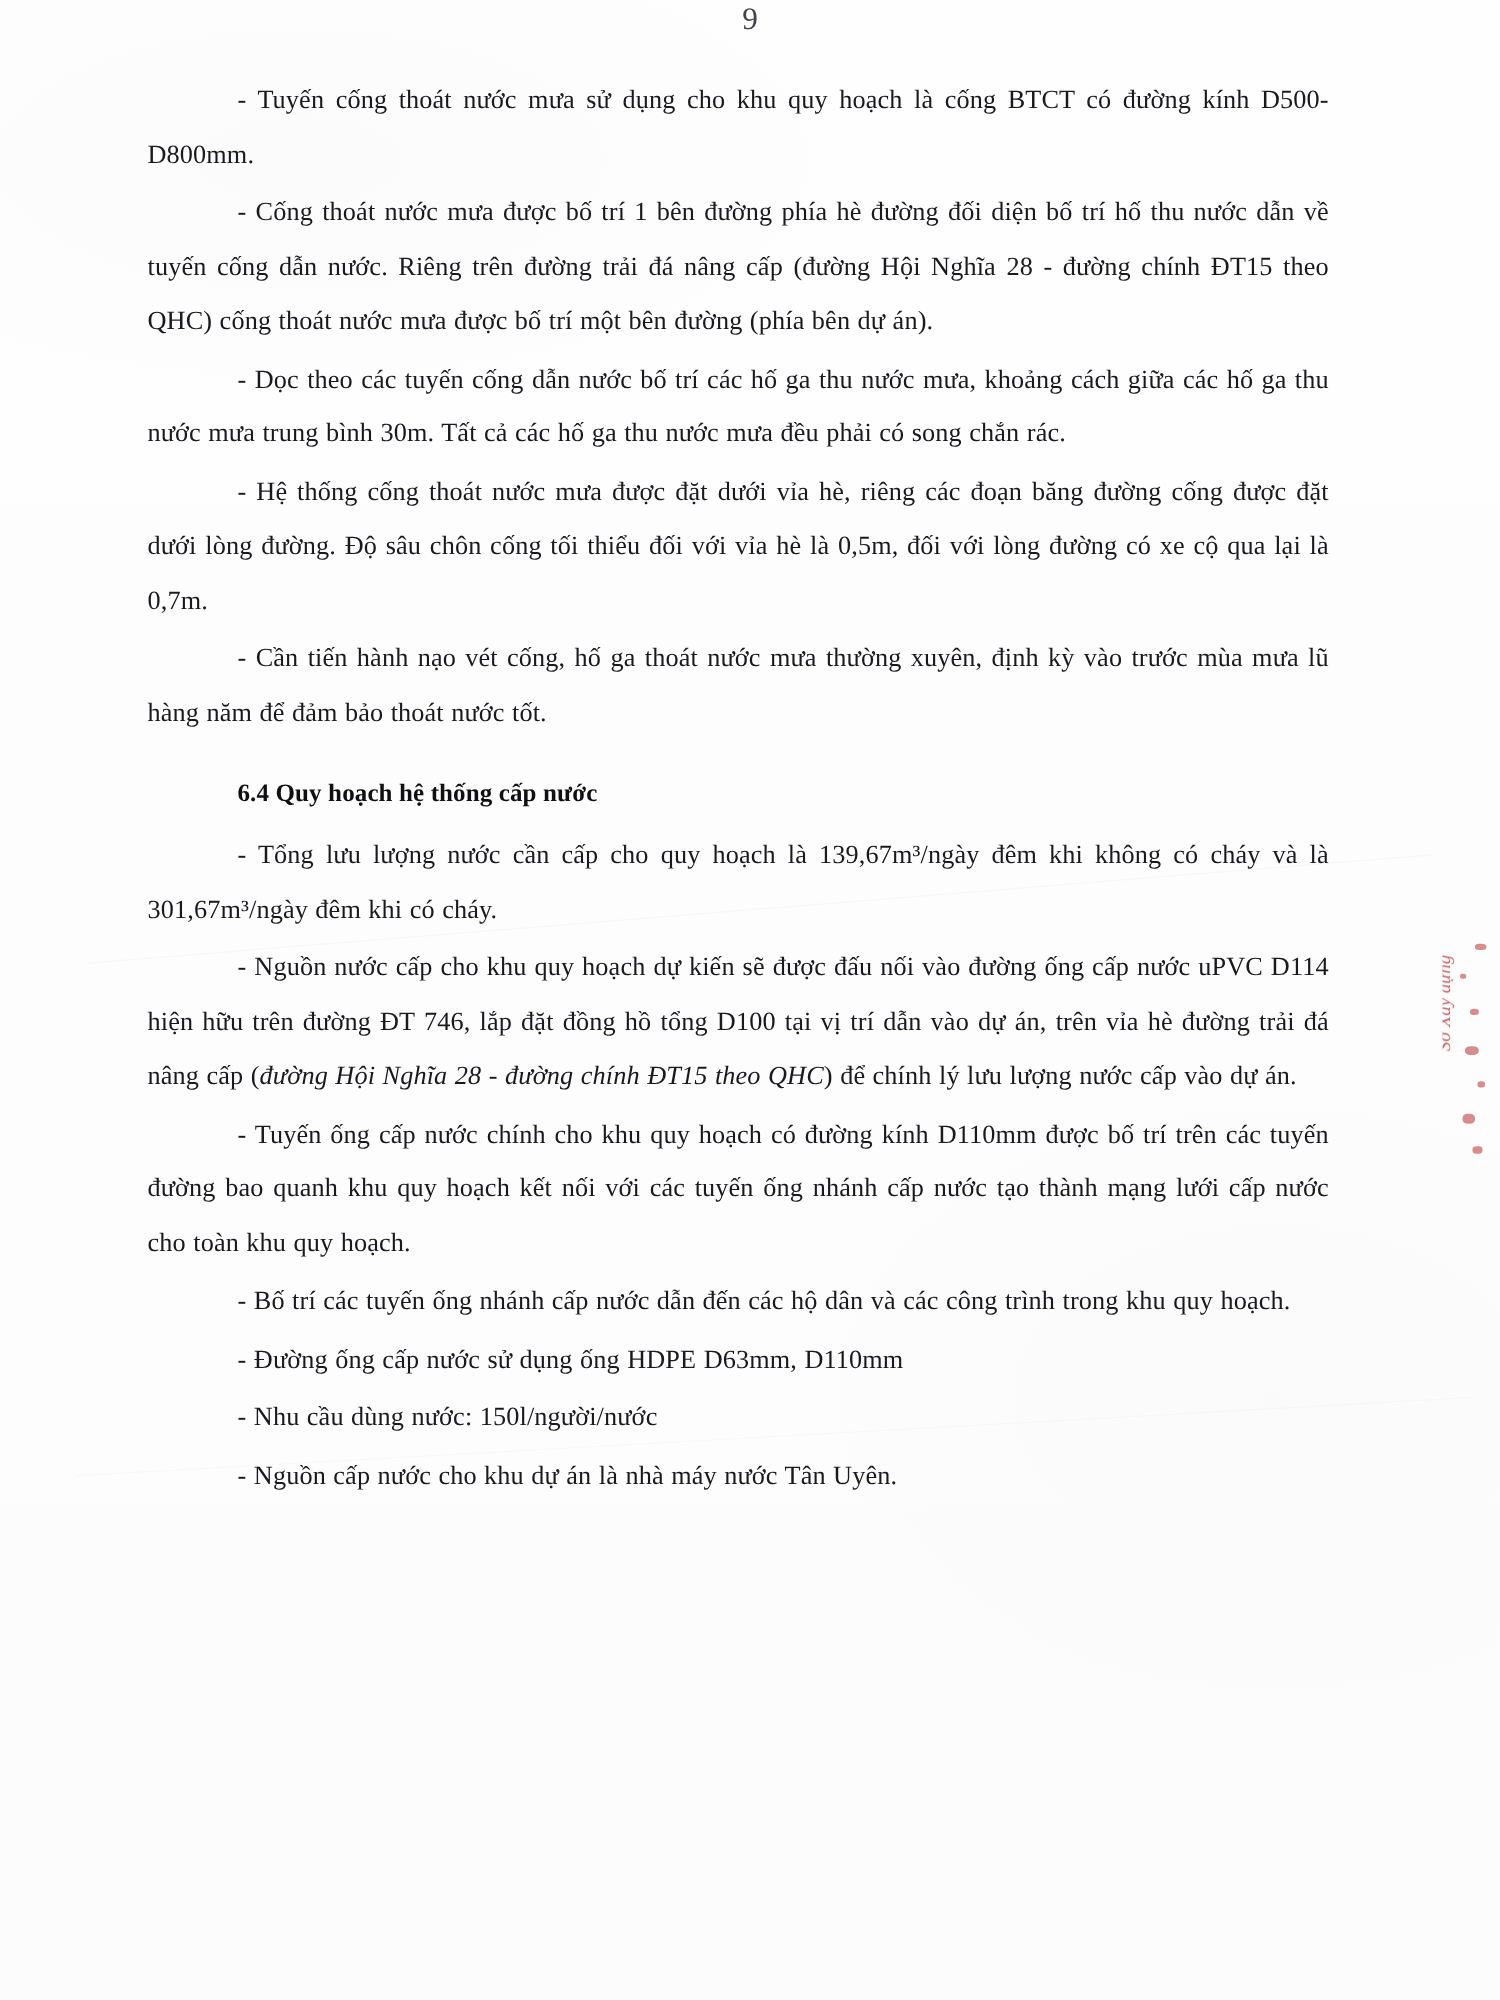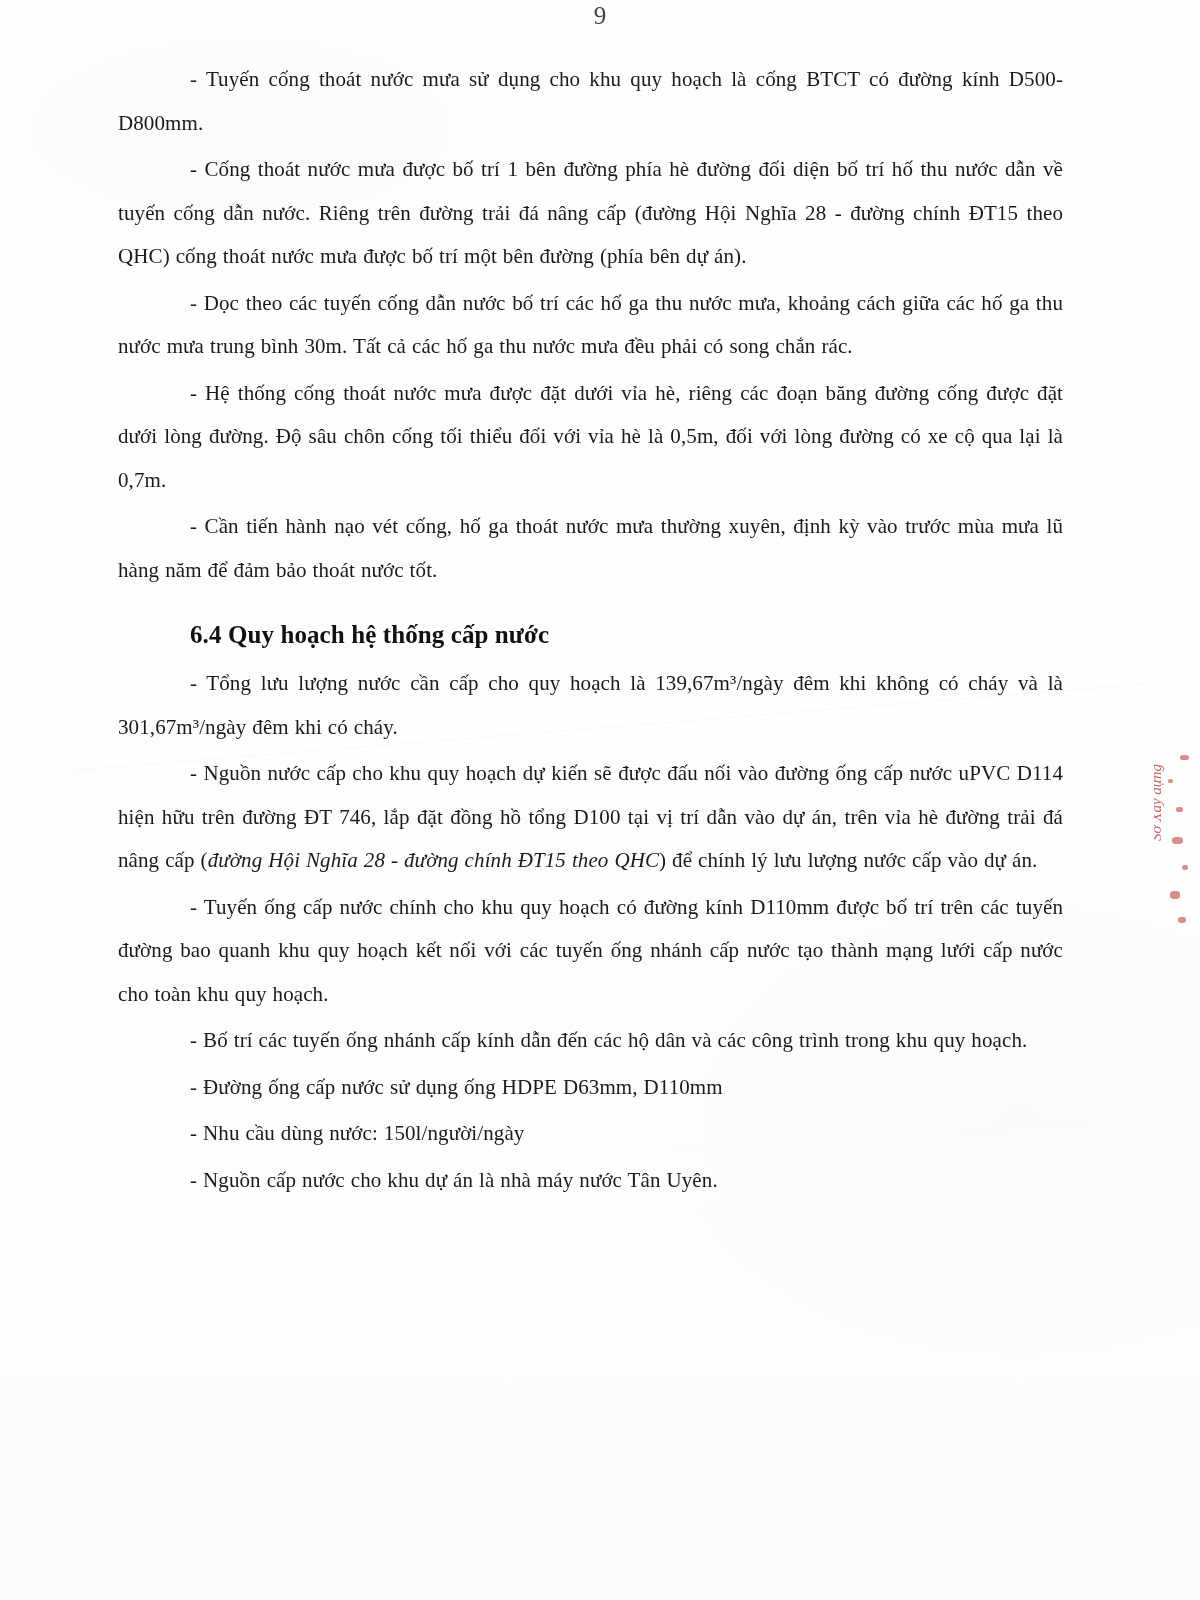--- a/index.html
+++ b/index.html
@@ -83,21 +83,21 @@
     color: #1c1c20;
     letter-spacing: 0.1px;
     word-spacing: 0.6px;
   }
   p.para + p.para { margin-top: 3px; }
 
   p.heading {
     margin: 22px 0 6px 0;
     padding: 0;
     text-indent: 72px;
-    font-size: 25px;
+    font-size: 20px;
     line-height: 42px;
     font-weight: bold;
     color: #121215;
     letter-spacing: 0.1px;
   }
 
   .ital { font-style: italic; }
 
   
   .content, .page-number {
@@ -161,26 +161,26 @@
     <p class="para">- Cần tiến hành nạo vét cống, hố ga thoát nước mưa thường xuyên, định kỳ vào trước mùa mưa lũ hàng năm để đảm bảo thoát nước tốt.</p>
 
     <p class="heading">6.4 Quy hoạch hệ thống cấp nước</p>
 
     <p class="para">- Tổng lưu lượng nước cần cấp cho quy hoạch là 139,67m³/ngày đêm khi không có cháy và là 301,67m³/ngày đêm khi có cháy.</p>
 
     <p class="para"><span>- Nguồn nước cấp cho khu quy hoạch dự kiến sẽ được đấu nối vào đường ống cấp nước uPVC D114 hiện hữu trên đường ĐT 746, lắp đặt đồng hồ tổng D100 tại vị trí dẫn vào dự án, trên vỉa hè đường trải đá nâng cấp (</span><span class="ital">đường Hội Nghĩa 28 - đường chính ĐT15 theo QHC</span><span>) để chính lý lưu lượng nước cấp vào dự án.</span></p>
 
     <p class="para">- Tuyến ống cấp nước chính cho khu quy hoạch có đường kính D110mm được bố trí trên các tuyến đường bao quanh khu quy hoạch kết nối với các tuyến ống nhánh cấp nước tạo thành mạng lưới cấp nước cho toàn khu quy hoạch.</p>
 
-    <p class="para">- Bố trí các tuyến ống nhánh cấp kính dẫn đến các hộ dân và các công trình trong khu quy hoạch.</p>
+    <p class="para">- Bố trí các tuyến ống nhánh cấp nước dẫn đến các hộ dân và các công trình trong khu quy hoạch.</p>
 
     <p class="para">- Đường ống cấp nước sử dụng ống HDPE D63mm, D110mm</p>
 
 
-    <p class="para">- Nhu cầu dùng nước: 150l/người/ngày</p>
+    <p class="para">- Nhu cầu dùng nước: 150l/người/nước</p>
 
     <p class="para">- Nguồn cấp nước cho khu dự án là nhà máy nước Tân Uyên.</p>
 
   </div>
 
   <div class="stamp-fragment">
     <div class="stamp-text">Sở Xây dựng</div>
     <div class="stamp-speck" style="left:26px; top:10px; width:9px; height:5px;"></div>
     <div class="stamp-speck" style="left:14px; top:34px; width:5px; height:4px;"></div>
     <div class="stamp-speck" style="left:22px; top:62px; width:7px; height:5px;"></div>

